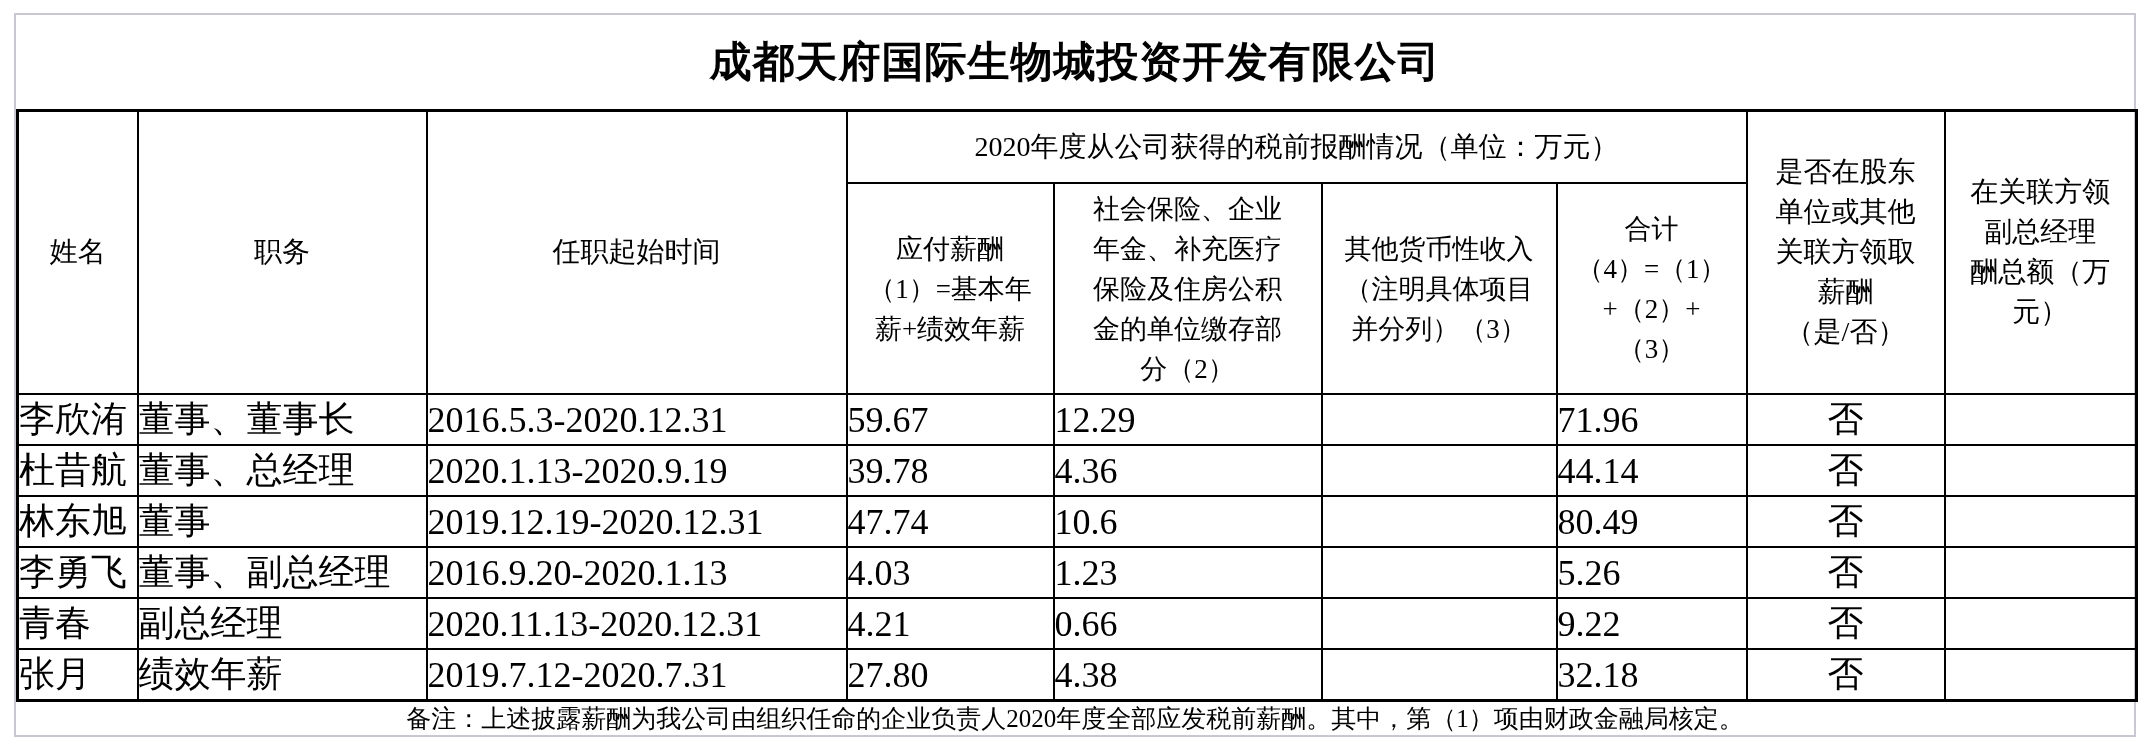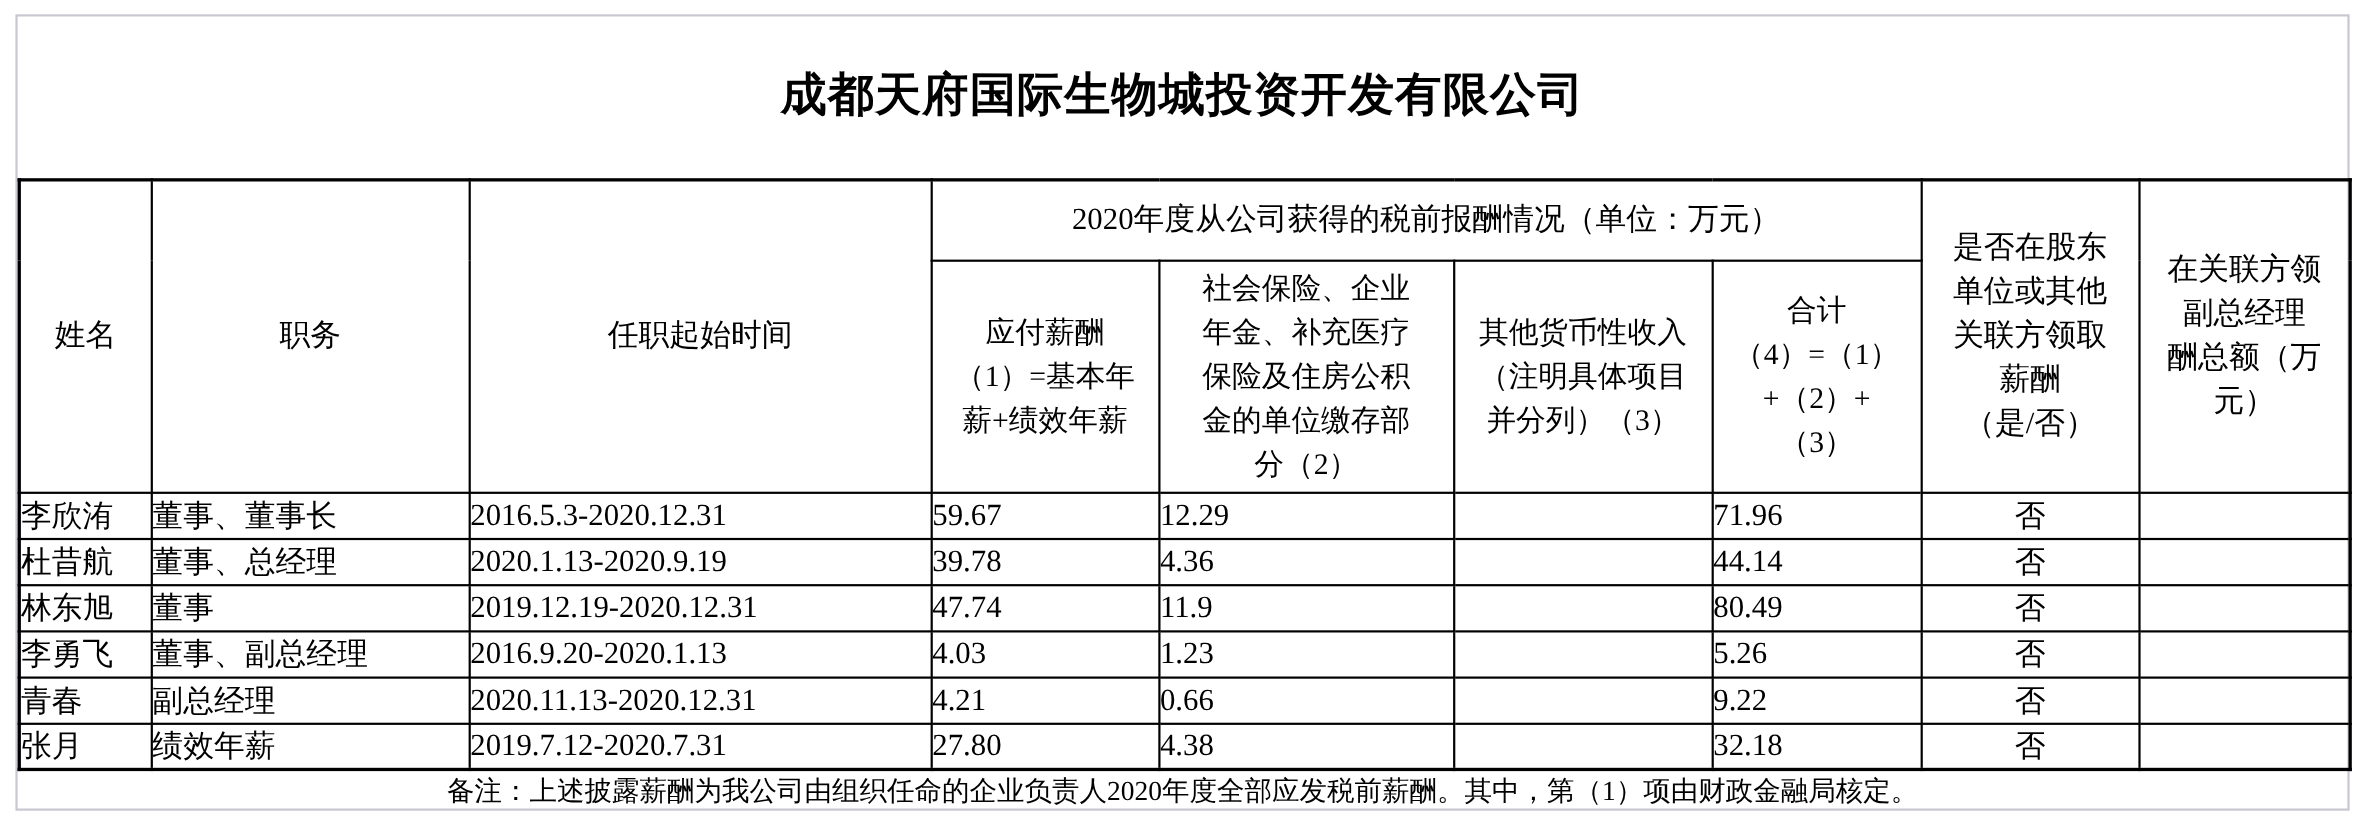--- a/index.html
+++ b/index.html
@@ -21,21 +21,20 @@
     display:flex;
     flex-direction:column;
   }
   .title-block{
     height:147px;
     display:flex;
     flex-direction:row;
     justify-content:center;
     align-items:center;
     text-align:center;
-    font-family:Liberation Mono, monospace;
   }
   .title-line{
     font-size:42px;
     font-weight:bold;
     line-height:56px;
     letter-spacing:1px;
     white-space:nowrap;
   }
   table.salary{
     width:100%;
@@ -55,21 +54,21 @@
     vertical-align:middle;
     font-size:27px;
     line-height:40px;
     white-space:pre-line;
   }
   tr.hrow1{height:73px;}
   tr.hrow1 th{font-size:28px;}
   tr.hrow2{height:211px;}
   tbody td{
     height:42px;
-    font-size:28px;
+    font-size:36px;
     vertical-align:middle;
     border-top-width:3px;
     border-bottom-width:3px;
   }
   tbody tr{height:42px;}
   .al-left{text-align:left;padding-left:5px;}
   .al-right{text-align:left;padding-right:8px;}
   .al-center{text-align:center;}
   .note-row{
     flex:1;
@@ -159,21 +158,21 @@
             <td class="al-right"></td>
             <td class="al-right">44.14</td>
             <td class="al-center">否</td>
             <td class="al-center"></td>
           </tr>
           <tr>
             <td class="al-left">林东旭</td>
             <td class="al-left">董事</td>
             <td class="al-left">2019.12.19-2020.12.31</td>
             <td class="al-right">47.74</td>
-            <td class="al-right">11.9</td>
+            <td class="al-right">10.6</td>
             <td class="al-right"></td>
             <td class="al-right">80.49</td>
             <td class="al-center">否</td>
             <td class="al-center"></td>
           </tr>
           <tr>
             <td class="al-left">李勇飞</td>
             <td class="al-left">董事、副总经理</td>
             <td class="al-left">2016.9.20-2020.1.13</td>
             <td class="al-right">4.03</td>

